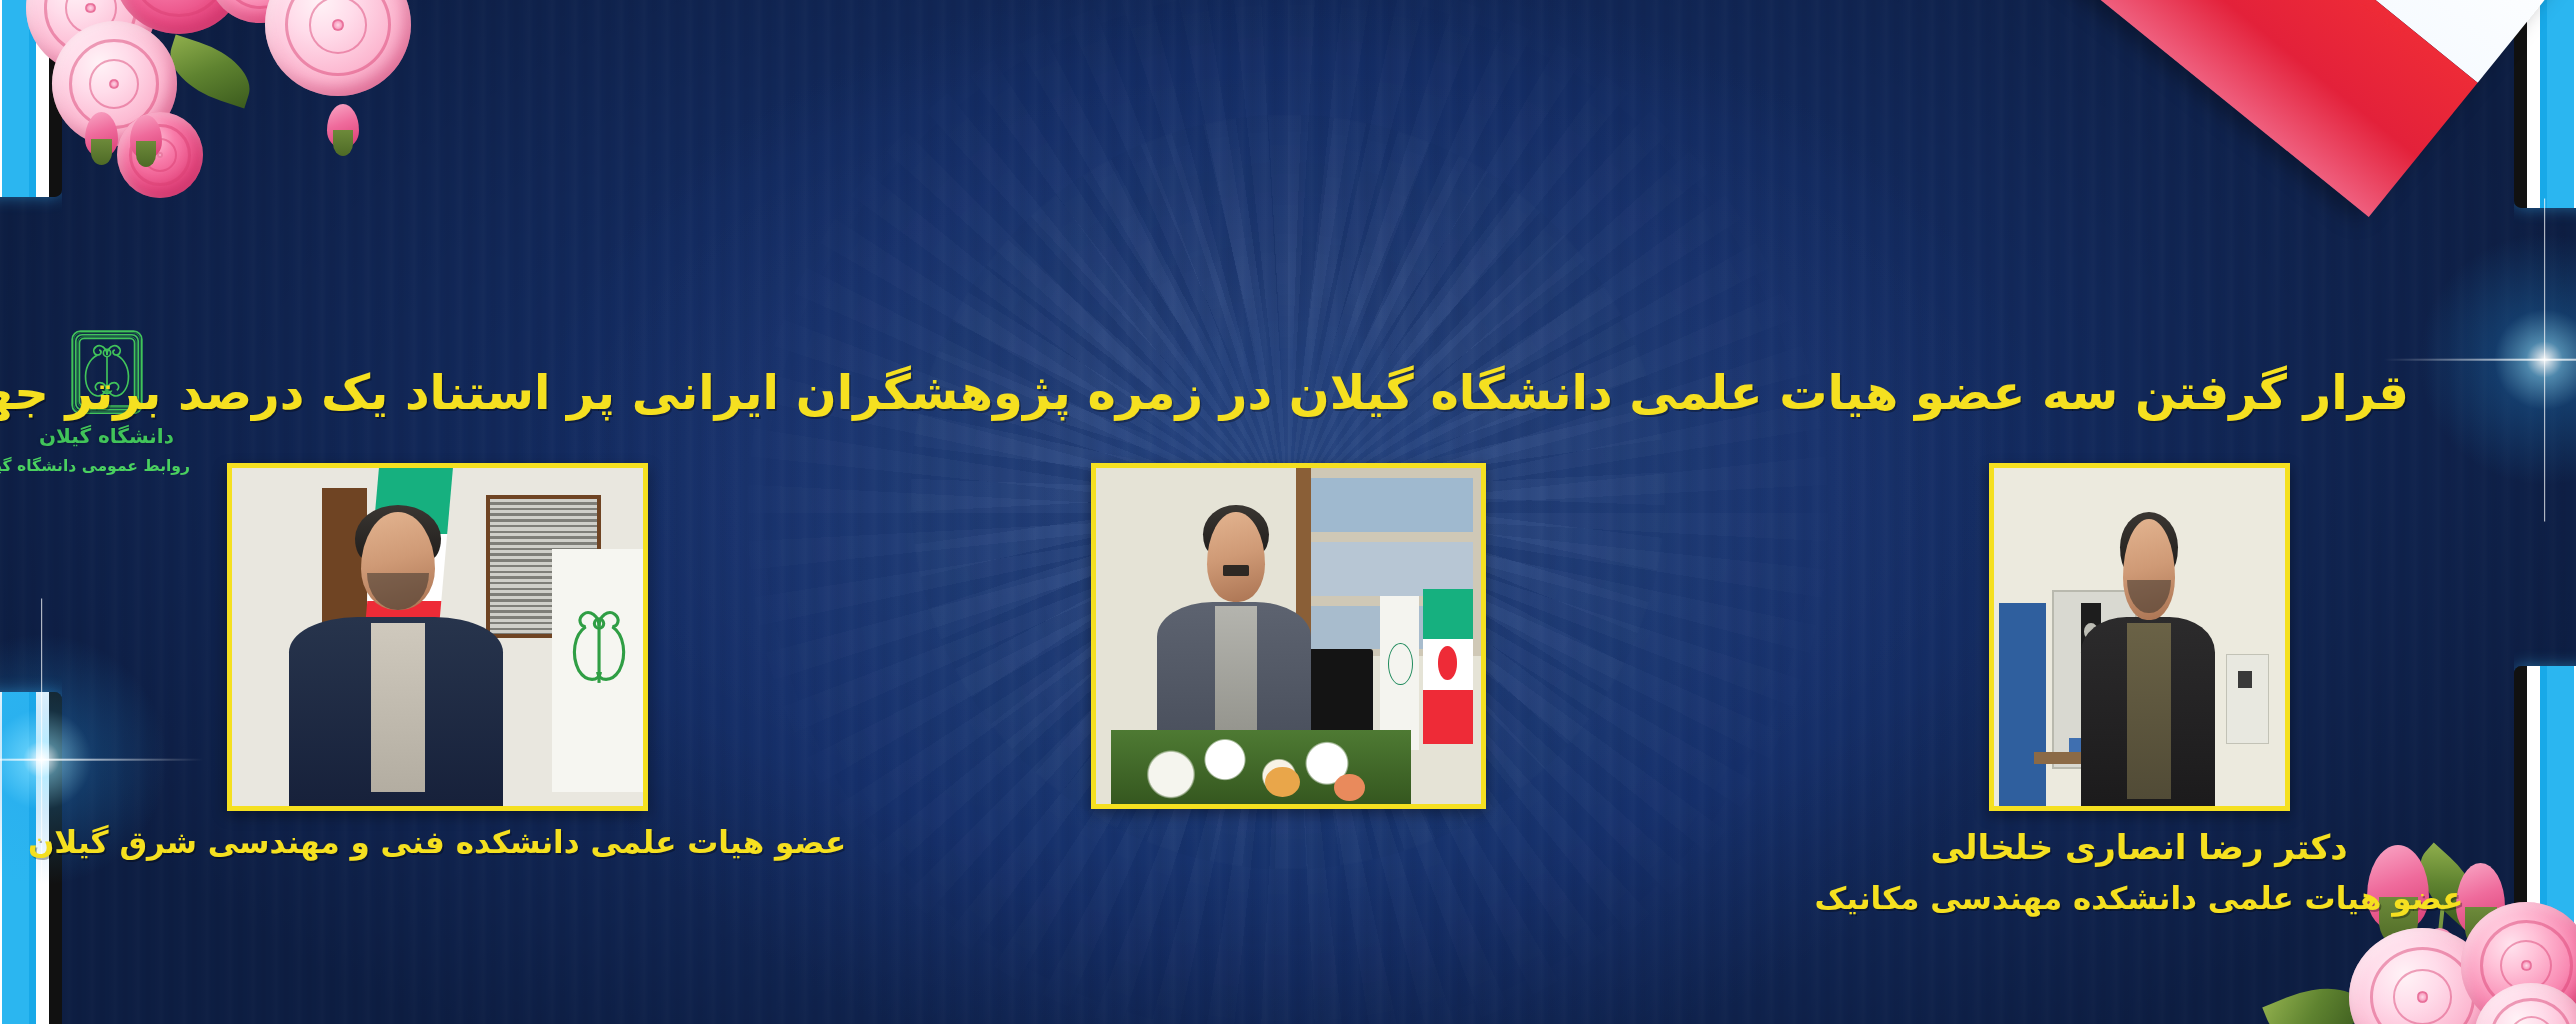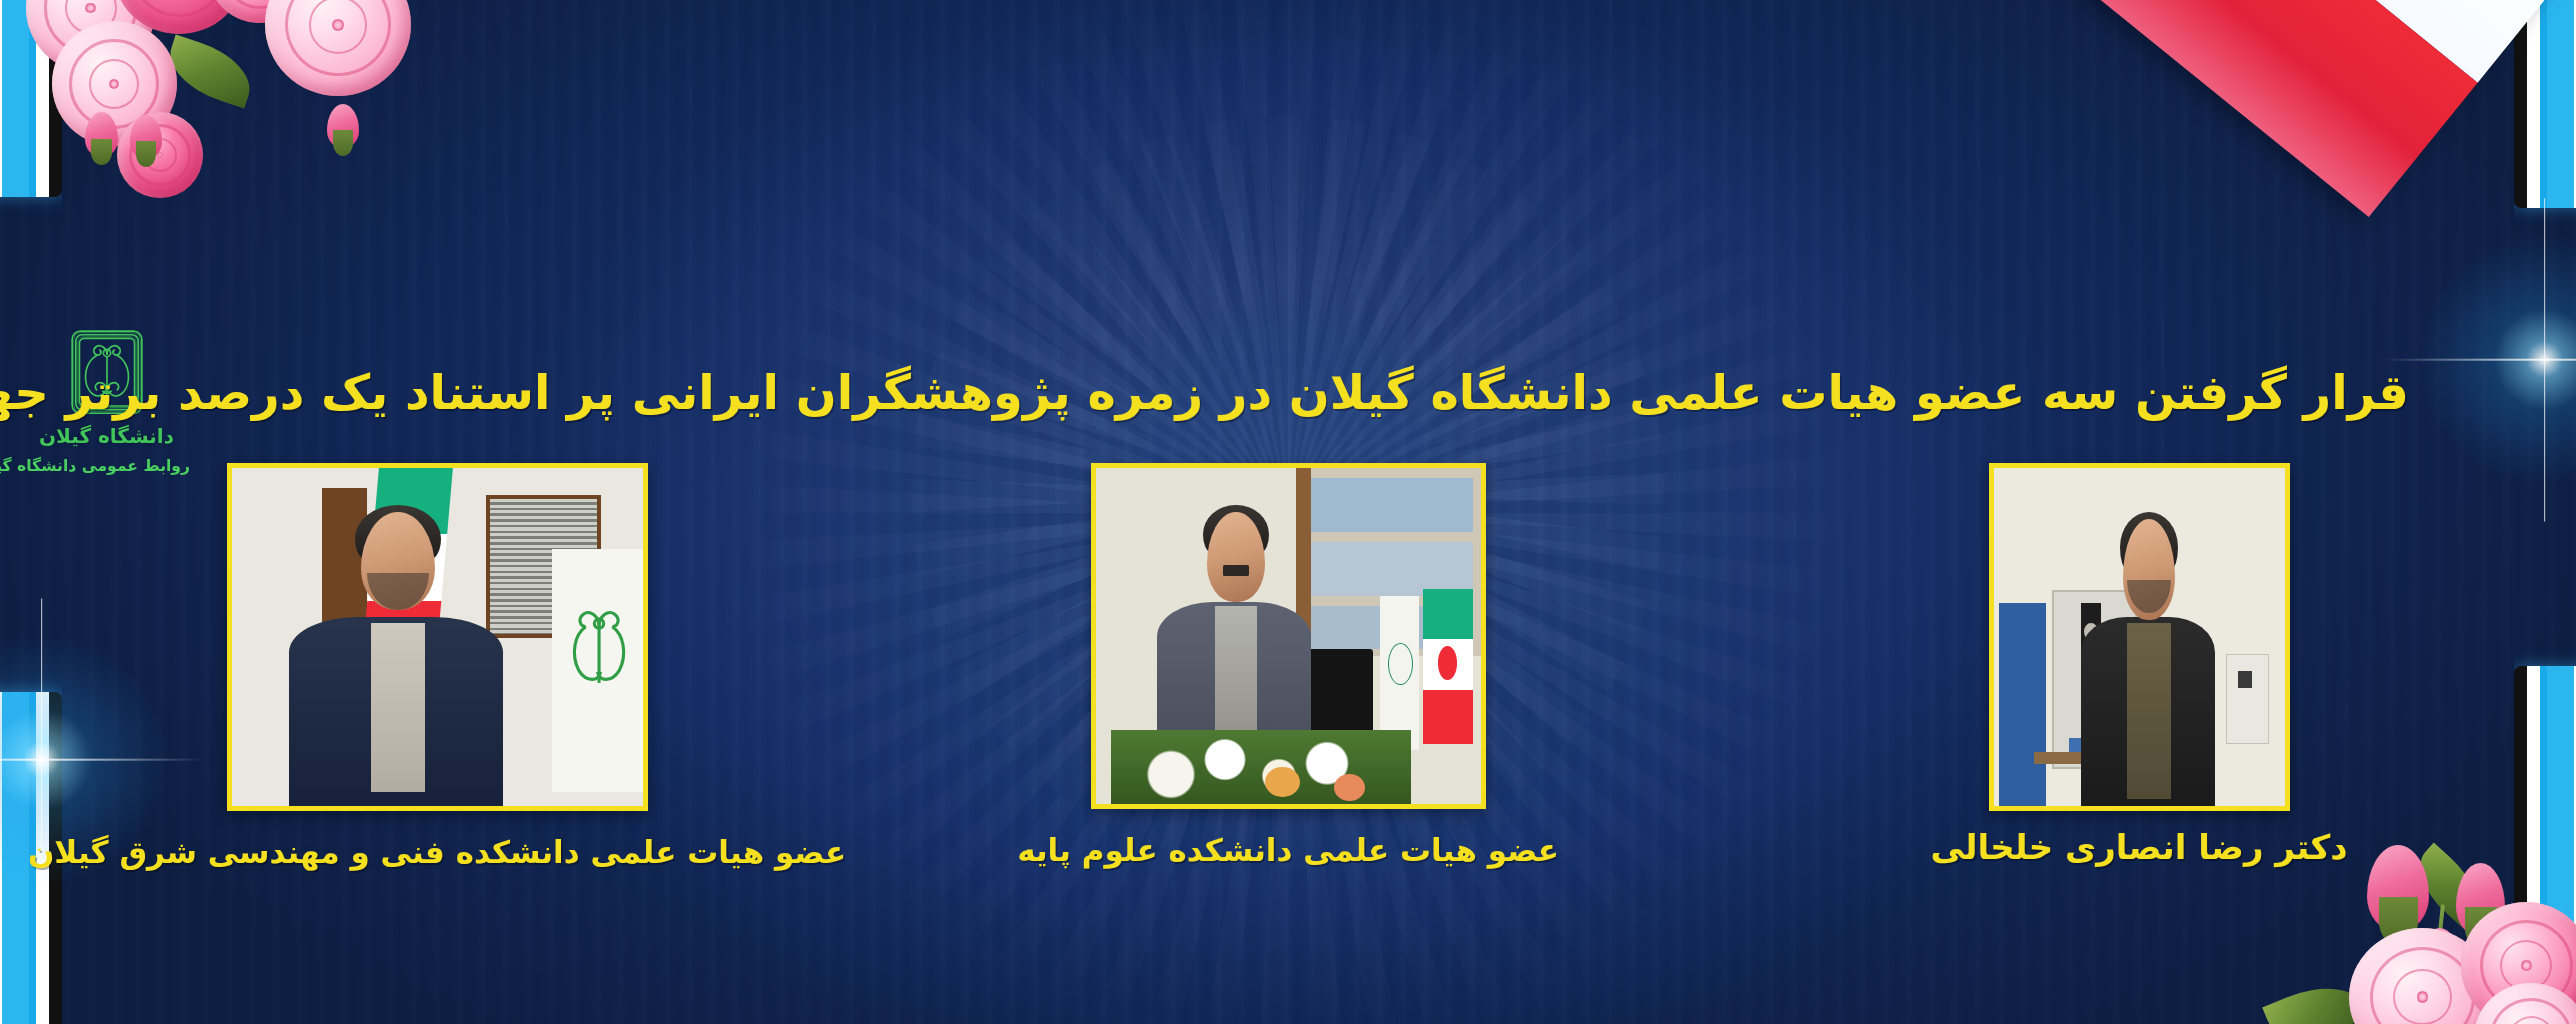--- a/index.html
+++ b/index.html
@@ -210,21 +210,21 @@
   .person.p2 .photo-frame{width:385px;height:336px;}
   .person.p3 .photo-frame{width:411px;height:338px;}
 
   .caption-name{
     margin-top:15.6px;color:#f5e020;
     font-size:34px;font-weight:bold;
     text-shadow:1.6px 1.6px 0 rgba(0,0,0,.30);
     direction:rtl;white-space:nowrap;
   }
   .caption-role{
-    margin-top:23px;color:#f5e020;
+    margin-top:13px;color:#f5e020;
     font-size:31px;font-weight:bold;
     text-shadow:1.6px 1.6px 0 rgba(0,0,0,.30);
     direction:rtl;white-space:nowrap;
   }
 
   
   .scene{position:absolute;inset:0;overflow:hidden;}
   .s-wall{position:absolute;inset:0;background:#e9e6dd;}
   .s-figure-head{
     position:absolute;border-radius:50% 50% 46% 46%/58% 58% 42% 42%;
@@ -407,20 +407,21 @@
           <div style="position:absolute;left:84%;top:60%;width:5%;height:5%;background:#3a3a3a;"></div>
 
           <div class="s-body" style="left:30%;top:44%;width:46%;height:58%;background:linear-gradient(180deg,#2c2b2c 0%,#1b1a1b 100%);border-radius:34% 34% 0 0/18% 18% 0 0;"></div>
           <div class="s-shirt" style="left:46%;top:46%;width:15%;height:52%;background:linear-gradient(180deg,#6a6246 0%,#514b36 100%);"></div>
           <div class="s-hair" style="left:43.5%;top:13%;width:20%;height:17%;"></div>
           <div class="s-figure-head" style="left:44.5%;top:15%;width:18%;height:30%;"></div>
           <div class="s-beard" style="left:46%;top:33%;width:15%;height:10%;"></div>
         </div>
       </div>
       <div class="caption-name">دکتر رضا انصاری خلخالی</div>
+      <div class="caption-role">عضو هیات علمی دانشکده مهندسی مکانیک</div>
     </div>
 
     <div class="person p2">
       <div class="photo-frame">
         <div class="scene">
           <div class="s-wall" style="background:#e5e3d6;"></div>
 
           <div style="position:absolute;left:52%;top:0;width:48%;height:56%;background:#cfc8b6;border-left:7.3px solid #8a5f37;"></div>
           <div style="position:absolute;left:56%;top:3%;width:42%;height:16%;background:#9fb9cf;"></div>
           <div style="position:absolute;left:56%;top:22%;width:42%;height:16%;background:#b7c6d4;"></div>
@@ -440,21 +441,20 @@
           <div class="s-shirt" style="left:31%;top:41%;width:11%;height:40%;background:linear-gradient(180deg,#b4b4ae 0%,#93938c 100%);"></div>
           <div class="s-hair" style="left:28%;top:11%;width:17%;height:14%;"></div>
           <div class="s-figure-head" style="left:29%;top:13%;width:15%;height:27%;"></div>
           <div style="position:absolute;left:33%;top:29%;width:7%;height:3%;background:#2e2823;border-radius:1.6px;"></div>
 
           <div style="position:absolute;left:4%;bottom:0;width:78%;height:22%;background:radial-gradient(circle at 20% 60%,#f5f5ee 0 9%,transparent 10%),radial-gradient(circle at 38% 40%,#ffffff 0 10%,transparent 11%),radial-gradient(circle at 56% 62%,#f7f2e6 0 9%,transparent 10%),radial-gradient(circle at 72% 45%,#ffffff 0 9%,transparent 10%),linear-gradient(180deg,#4e7a33 0%,#35571f 100%);"></div>
           <div style="position:absolute;left:44%;bottom:2%;width:9%;height:9%;border-radius:50%;background:#e9a64a;"></div>
           <div style="position:absolute;left:62%;bottom:1%;width:8%;height:8%;border-radius:50%;background:#e98a5c;"></div>
         </div>
       </div>
-      <div class="caption-role">عضو هیات علمی دانشکده علوم پایه</div>
     </div>
 
     <div class="person p3">
       <div class="photo-frame">
         <div class="scene">
           <div class="s-wall" style="background:#e9e7df;"></div>
 
           <div style="position:absolute;left:22%;top:6%;width:11%;height:40%;background:#6f4423;"></div>
           <div style="position:absolute;left:62%;top:8%;width:26%;height:40%;background:repeating-linear-gradient(180deg,#cfcfc9 0 3.1px,#7e7e78 3.1px 5.7px);border:4.2px solid #6f4423;"></div>
 

